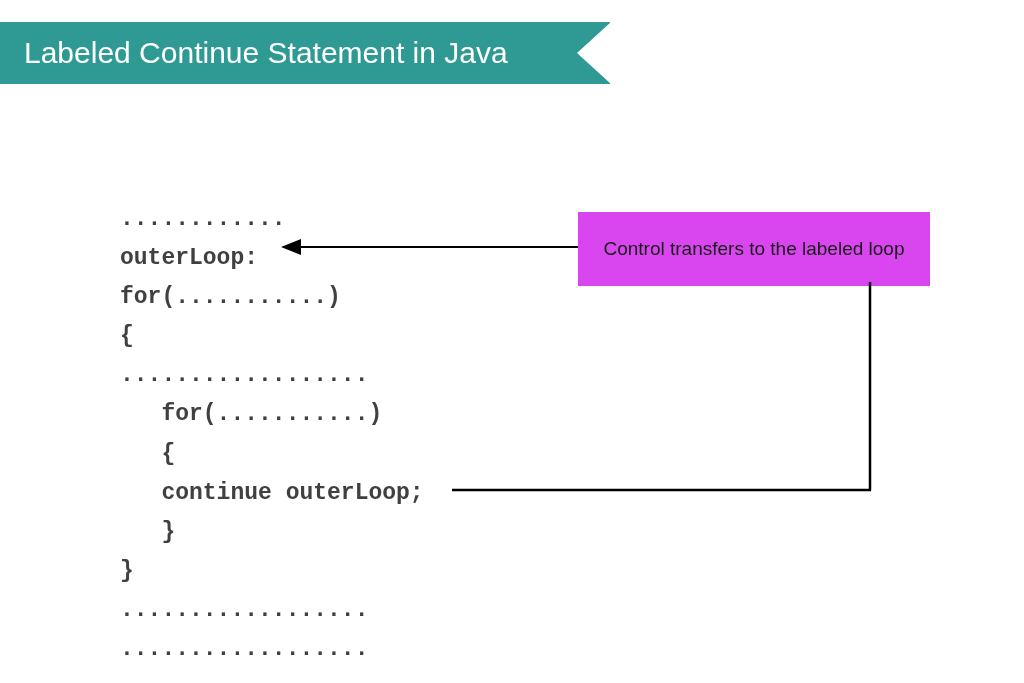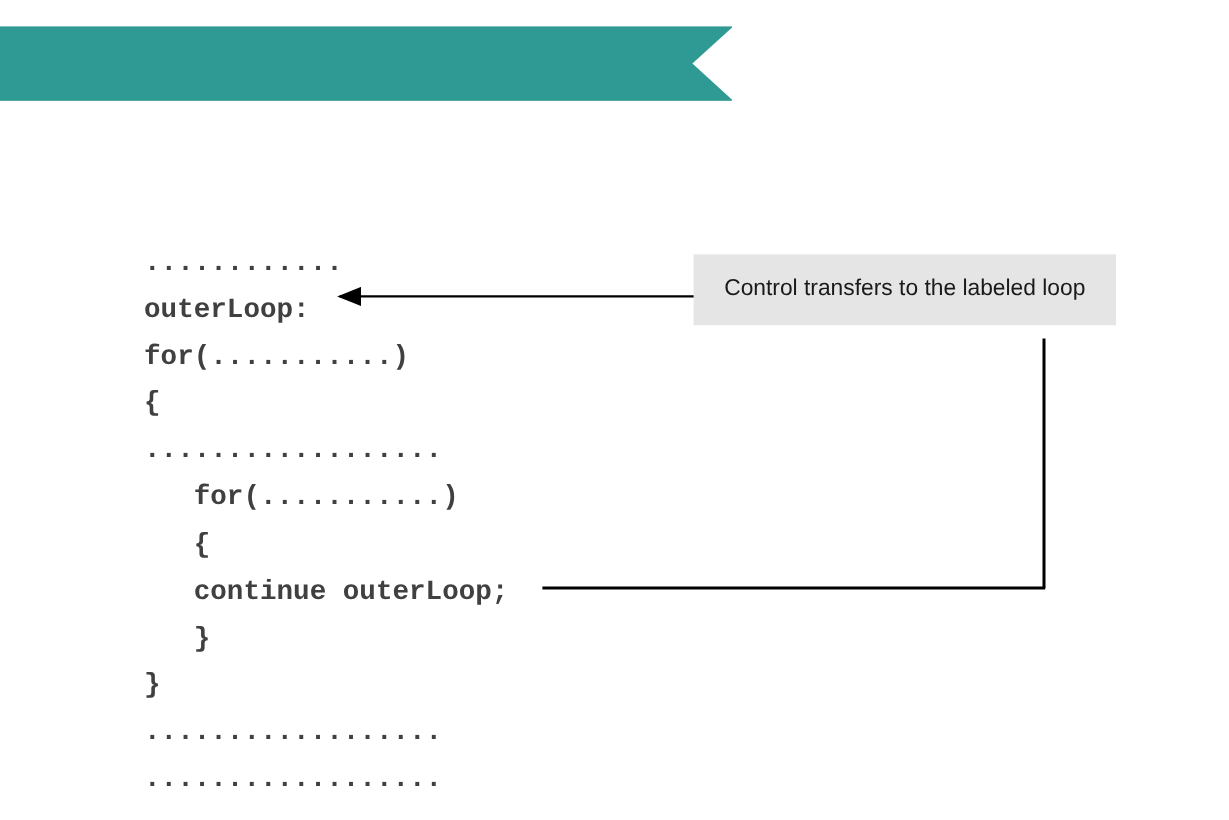--- a/index.html
+++ b/index.html
@@ -51,22 +51,22 @@
       font-weight: bold;
       color: #404040;
       line-height: 1.7;
       white-space: pre;
     }
     .annotation {
       position: absolute;
       top: 212px;
       left: 578px;
       width: 352px;
-      height: 59px;
-      background: #e5e5e5;
+      height: 74px;
+      background: #d946ef;
       display: flex;
       align-items: center;
       justify-content: center;
       text-align: center;
       padding: 8px 20px;
       font-family: Arial, sans-serif;
       font-size: 19px;
       color: #1a1a1a;
       line-height: 1.4;
     }
@@ -76,20 +76,21 @@
       left: 0;
       width: 1024px;
       height: 683px;
       pointer-events: none;
     }
   </style>
 </head>
 <body>
 
 <div class="banner">
+  <div class="banner-title">Labeled Continue Statement in Java</div>
   <div class="banner-notch"></div>
 </div>
 
 <div class="code-block"><span>............</span>
 <span>outerLoop:</span>
 <span>for(...........)</span>
 <span>{</span>
 <span>..................</span>
 <span>   for(...........)</span>
 <span>   {</span>

